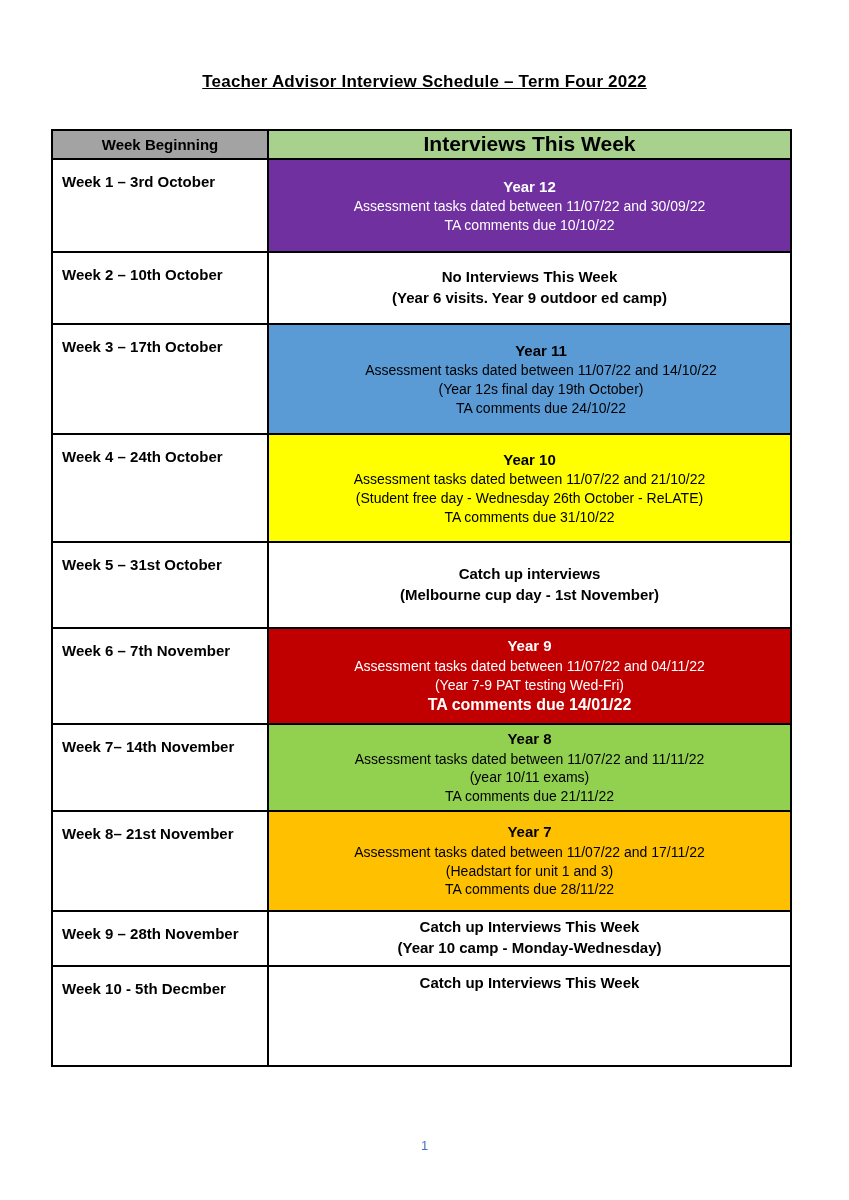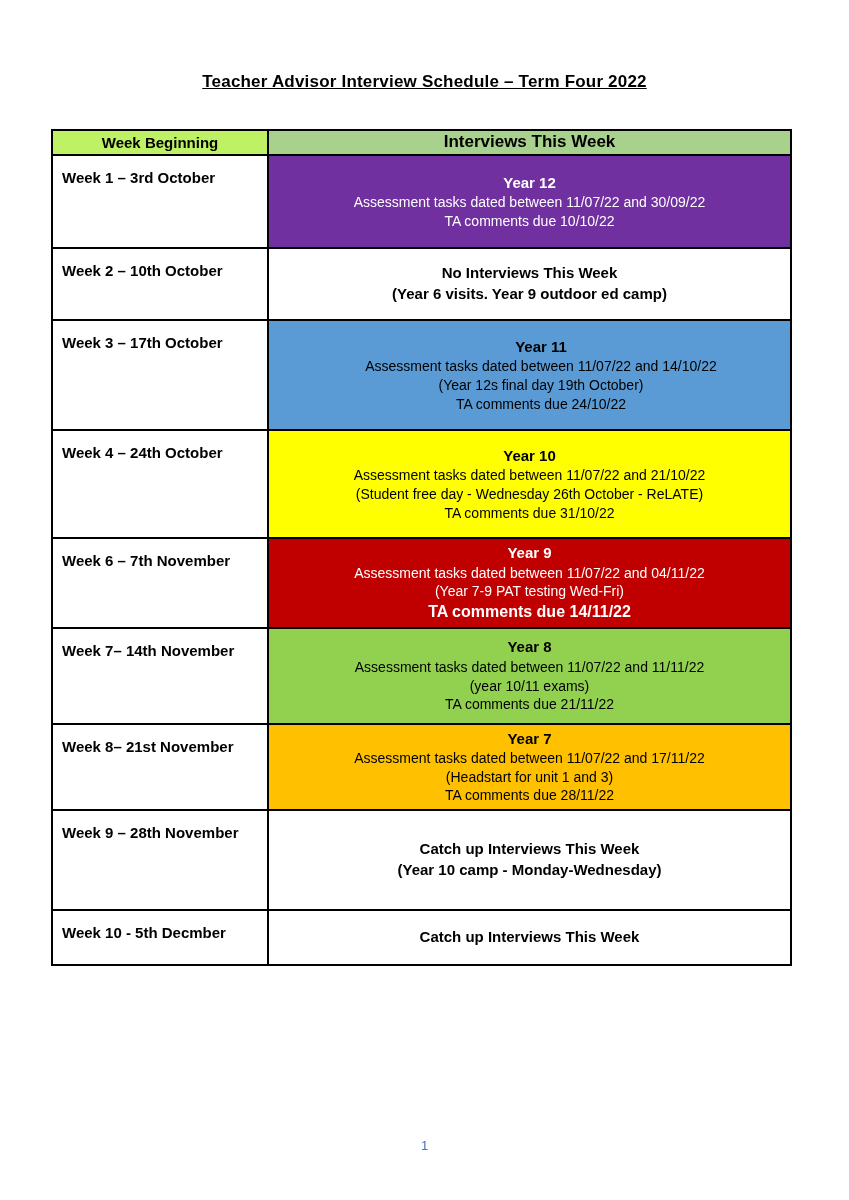--- a/index.html
+++ b/index.html
@@ -34,21 +34,21 @@
     border: 2px solid #000000;
   }
   table.schedule th {
     height: 25px;
     font-weight: bold;
     text-align: center;
     vertical-align: middle;
     padding: 1px 0 2px 0;
   }
   th.col-week  { width: 216px; font-size: 15px; }
-  th.col-info  { width: 523px; font-size: 17px; }
+  th.col-info  { width: 523px; font-size: 21px; }
   td.week-cell {
     vertical-align: top;
     text-align: left;
     padding: 13px 6px 0 9px;
     font-size: 15px;
     font-weight: bold;
     background: #ffffff;
     border-radius: 30px;
   }
   td.info-cell {
@@ -94,21 +94,21 @@
 </head>
 <body>
 
 <div class="page">
 
   <h1 class="doc-title">Teacher Advisor Interview Schedule – Term Four 2022</h1>
 
   <table class="schedule">
     <thead>
       <tr>
-        <th class="col-week" style="background: #bef264;">Week Beginning</th>
+        <th class="col-week" style="background: #a3a3a3;">Week Beginning</th>
         <th class="col-info" style="background: rgb(169, 209, 142);">Interviews This Week</th>
       </tr>
     </thead>
     <tbody id="schedule-body">
         <tr>
           <td class="week-cell">Week 1 – 3rd October</td>
           <td class="info-cell" style="background: rgb(112, 48, 160); color: rgb(255, 255, 255);">
             <div class="line b">Year 12</div>
             <div class="line">Assessment tasks dated between 11/07/22 and 30/09/22</div>
             <div class="line">TA comments due 10/10/22</div>
@@ -133,26 +133,33 @@
         <tr>
           <td class="week-cell">Week 4 – 24th October</td>
           <td class="info-cell" style="background: rgb(255, 255, 0); color: rgb(0, 0, 0);">
             <div class="line b">Year 10</div>
             <div class="line">Assessment tasks dated between 11/07/22 and 21/10/22</div>
             <div class="line">(Student free day - Wednesday 26th October - ReLATE)</div>
             <div class="line">TA comments due 31/10/22</div>
           </td>
         </tr>
         <tr>
+          <td class="week-cell">Week 5 – 31st October</td>
+          <td class="info-cell" style="background: rgb(255, 255, 255); color: rgb(0, 0, 0);">
+            <div class="line b">Catch up interviews</div>
+            <div class="line b">(Melbourne cup day - 1st November)</div>
+          </td>
+        </tr>
+        <tr>
           <td class="week-cell">Week 6 – 7th November</td>
           <td class="info-cell" style="background: rgb(192, 0, 0); color: rgb(255, 255, 255);">
             <div class="line b">Year 9</div>
             <div class="line">Assessment tasks dated between 11/07/22 and 04/11/22</div>
             <div class="line">(Year 7-9 PAT testing Wed-Fri)</div>
-            <div class="line b lg">TA comments due 14/11/22</div>
+            <div class="line b lg">TA comments due 14/01/22</div>
           </td>
         </tr>
         <tr>
           <td class="week-cell">Week 7– 14th November</td>
           <td class="info-cell" style="background: rgb(146, 208, 80); color: rgb(0, 0, 0);">
             <div class="line b">Year 8</div>
             <div class="line">Assessment tasks dated between 11/07/22 and 11/11/22</div>
             <div class="line">(year 10/11 exams)</div>
             <div class="line">TA comments due 21/11/22</div>
           </td>

